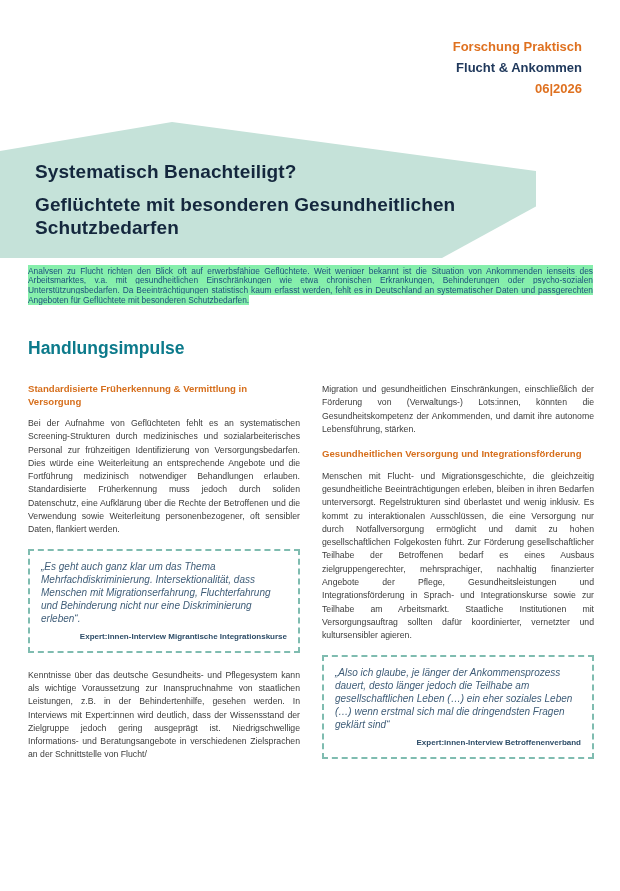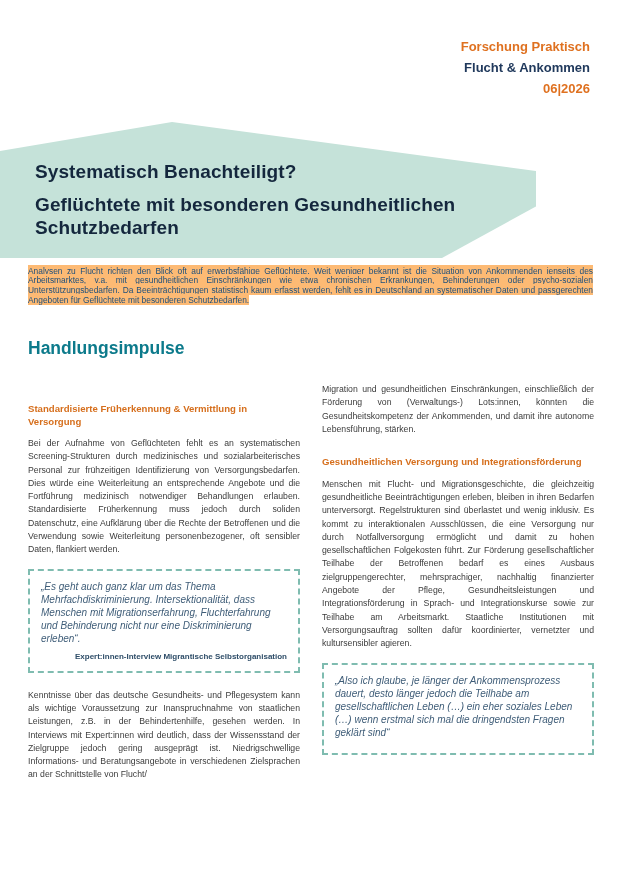--- a/index.html
+++ b/index.html
@@ -8,21 +8,21 @@
   .page {
     position: relative;
     width: 620px; height: 891px;
     margin: 0 auto;
     background: #ffffff;
     overflow: hidden;
   }
 
   
   .masthead {
-    position: absolute; top: 36px; right: 30px;
+    position: absolute; top: 36px; right: 38px;
     text-align: right; font-weight: bold;
     font-size: 13px; line-height: 21px;
   }
   .masthead .series  { color: #df7120; }
   .masthead .journal { color: #20395c; }
   .masthead .issue   { color: #df7120; }
 
   
   .banner {
     position: absolute; top: 110px; left: 0;
@@ -41,21 +41,21 @@
 
   
   .abstract {
     position: absolute; top: 266px; left: 28px;
     width: 565px;
     font-size: 8.4px; line-height: 9.7px;
     text-align: justify;
     color: #1d4f7c;
   }
   .abstract .hl {
-    background: #fdba74;
+    background: #86efac;
     padding: 0.5px 0;
     -webkit-box-decoration-break: clone;
     box-decoration-break: clone;
   }
 
   
   .section-heading {
     position: absolute; top: 338px; left: 28px;
     color: #0c7a8b; font-weight: bold; font-size: 17.5px; text-align: right;
   }
@@ -65,21 +65,20 @@
     position: absolute; top: 383px; left: 28px;
     width: 566px;
     display: flex; gap: 22px;
   }
   .col { width: 272px; }
 
   .subhead {
     color: #d66f1d; font-weight: bold;
     font-size: 9.6px; line-height: 12.5px;
     margin-bottom: 9px;
-    margin-top: 20px;
   }
   .body-text {
     color: #3b3b3b;
     font-size: 8.7px; line-height: 13.3px;
     text-align: justify;
     margin-bottom: 12px;
   }
 
   .quote-box {
     border: 2px dashed #7fbcb0;
@@ -122,31 +121,32 @@
   <h2 class="section-heading">Handlungsimpulse</h2>
 
   <div class="columns">
 
     <div class="col">
       <h3 class="subhead">Standardisierte Früherkennung &amp; Vermittlung in Versorgung</h3>
       <p class="body-text">Bei der Aufnahme von Geflüchteten fehlt es an systematischen Screening-Strukturen durch medizinisches und sozialarbeiterisches Personal zur frühzeitigen Identifizierung von Versorgungsbedarfen. Dies würde eine Weiterleitung an entsprechende Angebote und die Fortführung medizinisch notwendiger Behandlungen erlauben. Standardisierte Früherkennung muss jedoch durch soliden Datenschutz, eine Aufklärung über die Rechte der Betroffenen und die Verwendung sowie Weiterleitung personenbezogener, oft sensibler Daten, flankiert werden.</p>
 
       <div class="quote-box">
         <p class="quote-text">„Es geht auch ganz klar um das Thema Mehrfachdiskriminierung. Intersektionalität, dass Menschen mit Migrationserfahrung, Fluchterfahrung und Behinderung nicht nur eine Diskriminierung erleben“.</p>
-        <p class="quote-attr">Expert:innen-Interview Migrantische Selbstorganisation</p>
+        <p class="quote-attr">Expert:innen-Interview Migrantische Integrationskurse</p>
       </div>
 
       <p class="body-text">Kenntnisse über das deutsche Gesundheits- und Pflegesystem kann als wichtige Voraussetzung zur Inanspruchnahme von staatlichen Leistungen, z.B. in der Behindertenhilfe, gesehen werden. In Interviews mit Expert:innen wird deutlich, dass der Wissensstand der Zielgruppe jedoch gering ausgeprägt ist. Niedrigschwellige Informations- und Beratungsangebote in verschiedenen Zielsprachen an der Schnittstelle von Flucht/</p>
     </div>
 
     <div class="col">
       <p class="body-text">Migration und gesundheitlichen Einschränkungen, einschließlich der Förderung von (Verwaltungs-) Lots:innen, könnten die Gesundheitskompetenz der Ankommenden, und damit ihre autonome Lebensführung, stärken.</p>
 
       <h3 class="subhead">Gesundheitlichen Versorgung und Integrationsförderung</h3>
       <p class="body-text">Menschen mit Flucht- und Migrationsgeschichte, die gleichzeitig gesundheitliche Beeinträchtigungen erleben, bleiben in ihren Bedarfen unterversorgt. Regelstrukturen sind überlastet und wenig inklusiv. Es kommt zu interaktionalen Ausschlüssen, die eine Versorgung nur durch Notfallversorgung ermöglicht und damit zu hohen gesellschaftlichen Folgekosten führt. Zur Förderung gesellschaftlicher Teilhabe der Betroffenen bedarf es eines Ausbaus zielgruppengerechter, mehrsprachiger, nachhaltig finanzierter Angebote der Pflege, Gesundheitsleistungen und Integrationsförderung in Sprach- und Integrationskurse sowie zur Teilhabe am Arbeitsmarkt. Staatliche Institutionen mit Versorgungsauftrag sollten dafür koordinierter, vernetzter und kultursensibler agieren.</p>
 
       <div class="quote-box">
         <p class="quote-text">„Also ich glaube, je länger der Ankommensprozess dauert, desto länger jedoch die Teilhabe am gesellschaftlichen Leben (…) ein eher soziales Leben (…) wenn erstmal sich mal die dringendsten Fragen geklärt sind“</p>
+        <p class="quote-attr">Expert:innen-Interview Betroffenenverband</p>
       </div>
     </div>
 
   </div>
 </div>
 
 </body></html>

